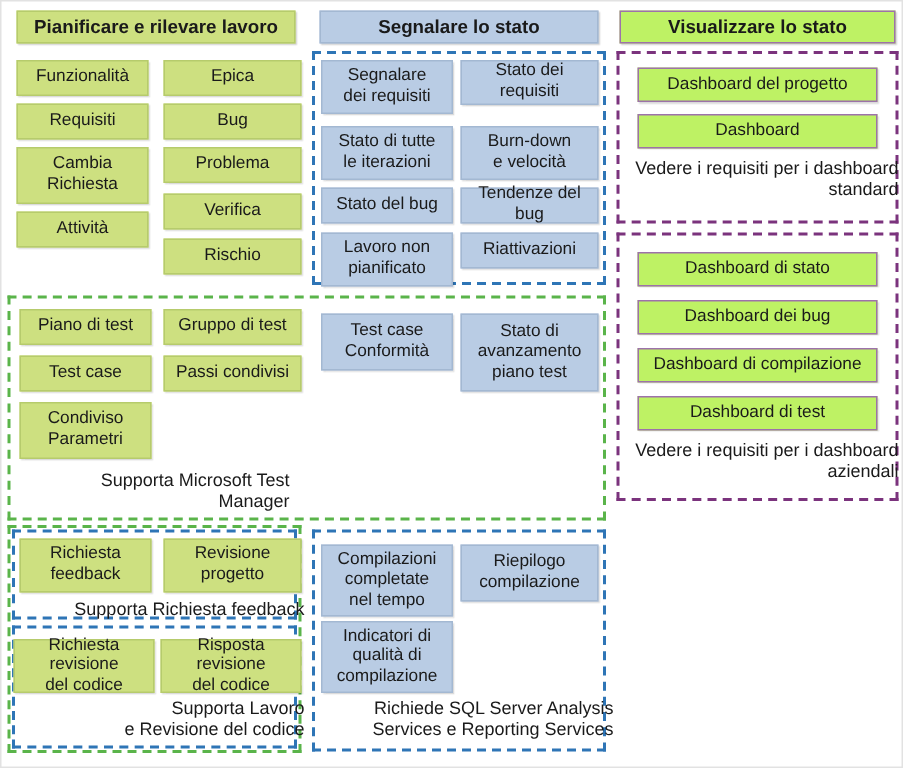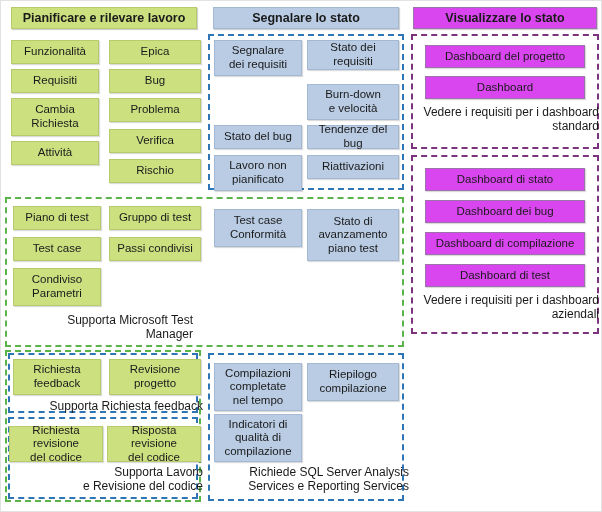--- a/index.html
+++ b/index.html
@@ -28,21 +28,21 @@
     font-size: 11.5px;
     line-height: 1.18;
     color: #1a1a1a;
     padding: 2px 3px;
     border: 1px solid #b9b9b9;
     box-shadow: 1px 1px 1px rgba(0,0,0,0.14);
     white-space: pre-line;
   }
   .chip.green  { background: #cde080; border-color: #b6cb6c; }
   .chip.blue   { background: #b9cce4; border-color: #a3b8d2; }
-  .chip.purple { background: #d946ef; border-color: #9d72aa; }
+  .chip.purple { background: #bef264; border-color: #9d72aa; }
 
   .chip.header {
     font-weight: bold;
     font-size: 12.5px;
     box-shadow: 1px 1px 1px rgba(0,0,0,0.18);
   }
 
   
   .frame {
     position: absolute;
@@ -89,20 +89,22 @@
   <div class="chip green" style="left:10px;  top:97px;  width:88px; height:38px;">Cambia
 Richiesta</div>
   <div class="chip green" style="left:108px; top:97px;  width:92px; height:24px;">Problema</div>
   <div class="chip green" style="left:108px; top:128px; width:92px; height:24px;">Verifica</div>
   <div class="chip green" style="left:10px;  top:140px; width:88px; height:24px;">Attività</div>
   <div class="chip green" style="left:108px; top:158px; width:92px; height:24px;">Rischio</div>
 
   <div class="chip blue" style="left:213px; top:39px;  width:88px; height:36px;">Segnalare
 dei requisiti</div>
   <div class="chip blue" style="left:306px; top:39px;  width:92px; height:30px;">Stato dei requisiti</div>
+  <div class="chip blue" style="left:213px; top:83px;  width:88px; height:36px;">Stato di tutte
+le iterazioni</div>
   <div class="chip blue" style="left:306px; top:83px;  width:92px; height:36px;">Burn-down
 e velocità</div>
   <div class="chip blue" style="left:213px; top:124px; width:88px; height:24px;">Stato del bug</div>
   <div class="chip blue" style="left:306px; top:124px; width:92px; height:24px;">Tendenze del bug</div>
   <div class="chip blue" style="left:213px; top:154px; width:88px; height:36px;">Lavoro non
 pianificato</div>
   <div class="chip blue" style="left:306px; top:154px; width:92px; height:24px;">Riattivazioni</div>
 
   <div class="chip green" style="left:12px;  top:205px; width:88px; height:24px;">Piano di test</div>
   <div class="chip green" style="left:108px; top:205px; width:92px; height:24px;">Gruppo di test</div>

